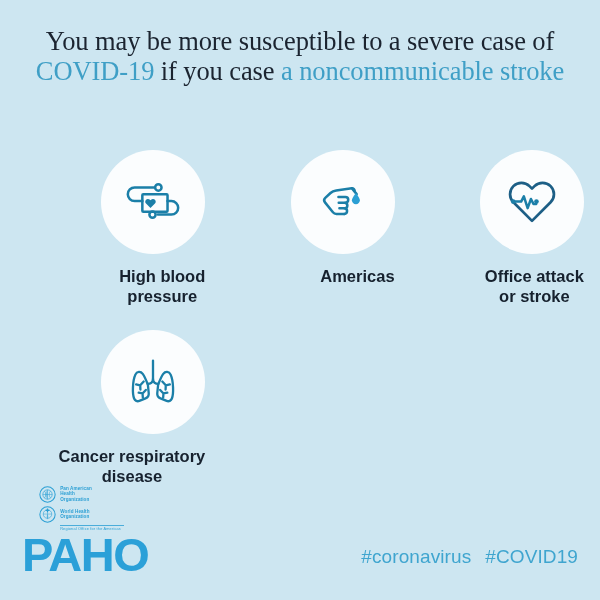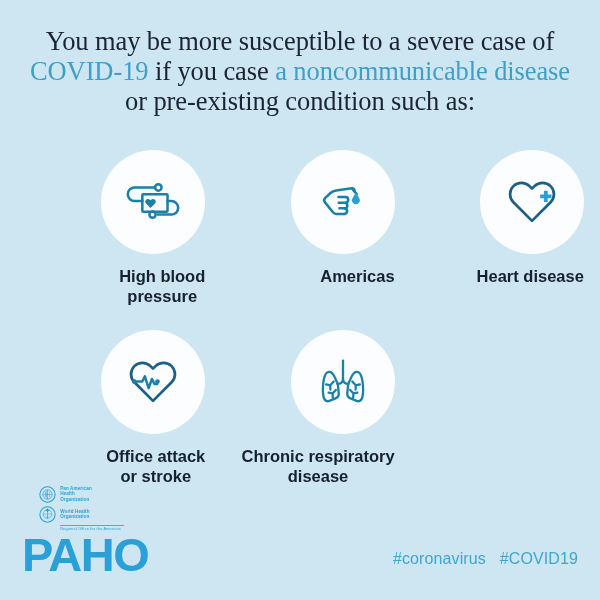--- a/index.html
+++ b/index.html
@@ -145,35 +145,34 @@
     font-size: 47px;
     line-height: 47px;
     color: #2ba0d8;
     letter-spacing: -1.5px;
   }
   .hashtags {
     position: absolute;
     right: 22px;
     bottom: 32px;
     font-family: "Liberation Sans", sans-serif;
-    font-size: 16px;
+    font-size: 19px;
     color: #3fa5cf;
     letter-spacing: .1px;
   }
   .hashtags span + span { margin-left: 14px; }
 </style>
 </head>
 <body>
 
 <div id="canvas">
 
   <div class="headline">
     <span class="ln"><span>You may be more susceptible to a severe case of</span></span>
-    <span class="ln"><span class="hl">COVID-19</span><span> if you case </span><span class="hl">a noncommunicable disease</span></span>
-    <span class="ln"><span>or pre-existing condition such as:</span></span>
+    <span class="ln"><span class="hl">COVID-19</span><span> if you case </span><span class="hl">a noncommunicable stroke</span></span>
   </div>
 
   <div class="grid">
 
     <div class="cell">
       <div class="circle">
         <svg width="62" height="62" viewBox="0 0 64 64" fill="none">
           <g stroke="#1b7fa8" stroke-width="2.6" stroke-linecap="round" stroke-linejoin="round" fill="none">
             <rect x="21" y="24" width="26" height="18" rx="1"></rect>
             <path d="M21 31 H13 a7 7 0 0 1 0-14 h20"></path>
@@ -197,29 +196,20 @@
             <path d="M33.6 38.5c1.6 0 2.9-1.3 2.9-2.9s-1.3-2.9-2.9-2.9h-6"></path>
             <path d="M34.5 32.7c1.6 0 2.9-1.3 2.9-2.9s-1.3-2.9-2.9-2.9h-7.2"></path>
             <path d="M41.5 18.2l4.6 5.7"></path>
           </g>
           <path d="M49.4 30.2c0 2.3-1.8 4.1-4.1 4.1s-4.1-1.8-4.1-4.1c0-2.6 4.1-7.6 4.1-7.6s4.1 5 4.1 7.6z" fill="#2b9fd4"></path>
         </svg>
       </div>
       <div class="cell-label">Americas</div>
     </div>
 
-    <div class="cell">
-      <div class="circle">
-        <svg width="62" height="62" viewBox="0 0 64 64" fill="none">
-          <path d="M32 51.5 12.8 32.2c-4.6-4.6-4.6-12 0-16.6 4.6-4.6 12-4.6 16.6 0L32 18.2l2.6-2.6c4.6-4.6 12-4.6 16.6 0 4.6 4.6 4.6 12 0 16.6L32 51.5z" stroke="#1d5f86" stroke-width="2.8" stroke-linejoin="round" fill="none"></path>
-          <path d="M44.3 20.4h3.9v3.9h3.9v3.9h-3.9v3.9h-3.9v-3.9h-3.9v-3.9h3.9z" fill="#2b9fd4"></path>
-        </svg>
-      </div>
-      <div class="cell-label">Heart disease</div>
-    </div>
 
     <div class="cell">
       <div class="circle">
         <svg width="62" height="62" viewBox="0 0 64 64" fill="none">
           <path d="M32 51.5 12.8 32.2c-4.6-4.6-4.6-12 0-16.6 4.6-4.6 12-4.6 16.6 0L32 18.2l2.6-2.6c4.6-4.6 12-4.6 16.6 0 4.6 4.6 4.6 12 0 16.6L32 51.5z" stroke="#1d5f86" stroke-width="2.8" stroke-linejoin="round" fill="none"></path>
           <path d="M12.6 31.6h8.2l2.8-5.4 3.9 12.1 3.4-9.4 2.6 5.1h2.8" stroke="#1b7fa8" stroke-width="2.6" stroke-linecap="round" stroke-linejoin="round" fill="none"></path>
           <circle cx="12.6" cy="31.6" r="2.4" fill="#1b7fa8"></circle>
           <circle cx="36.6" cy="31.6" r="2.4" fill="#1b7fa8"></circle>
         </svg>
       </div>
@@ -236,21 +226,21 @@
             <path d="M32 29c0 3.4 2.7 5 5.6 5"></path>
             <path d="M26.4 34c-1.6-4.2-3.3-8.1-5-10.4-2.2-3-6-2.7-7.6.8-1.4 3-2.3 7.8-2.5 13.2-.2 4.8.3 9 1.2 11.4.9 2.4 3.2 3.4 5.4 2.5l6.4-2.6c2.2-.9 3.5-3 3.3-5.3l-.9-8.8"></path>
             <path d="M37.6 34c1.6-4.2 3.3-8.1 5-10.4 2.2-3 6-2.7 7.6.8 1.4 3 2.3 7.8 2.5 13.2.2 4.8-.3 9-1.2 11.4-.9 2.4-3.2 3.4-5.4 2.5l-6.4-2.6c-2.2-.9-3.5-3-3.3-5.3l.9-8.8"></path>
             <path d="M22.4 31.5l-3.6 3.9M18.8 35.4l-4.2-.9M18.8 35.4l.2 4.4"></path>
             <path d="M24.6 40.2l-3.4 3.6M21.2 43.8l.3 4.2M21.2 43.8l-4 -.8"></path>
             <path d="M41.6 31.5l3.6 3.9M45.2 35.4l4.2-.9M45.2 35.4l-.2 4.4"></path>
             <path d="M39.4 40.2l3.4 3.6M42.8 43.8l-.3 4.2M42.8 43.8l4-.8"></path>
           </g>
         </svg>
       </div>
-      <div class="cell-label">Chronic respiratory
+      <div class="cell-label">Cancer respiratory
 disease</div>
     </div>
 
 
   </div>
 
   <div class="footer">
 
     <div class="logo-block">
       <div class="emblems">

